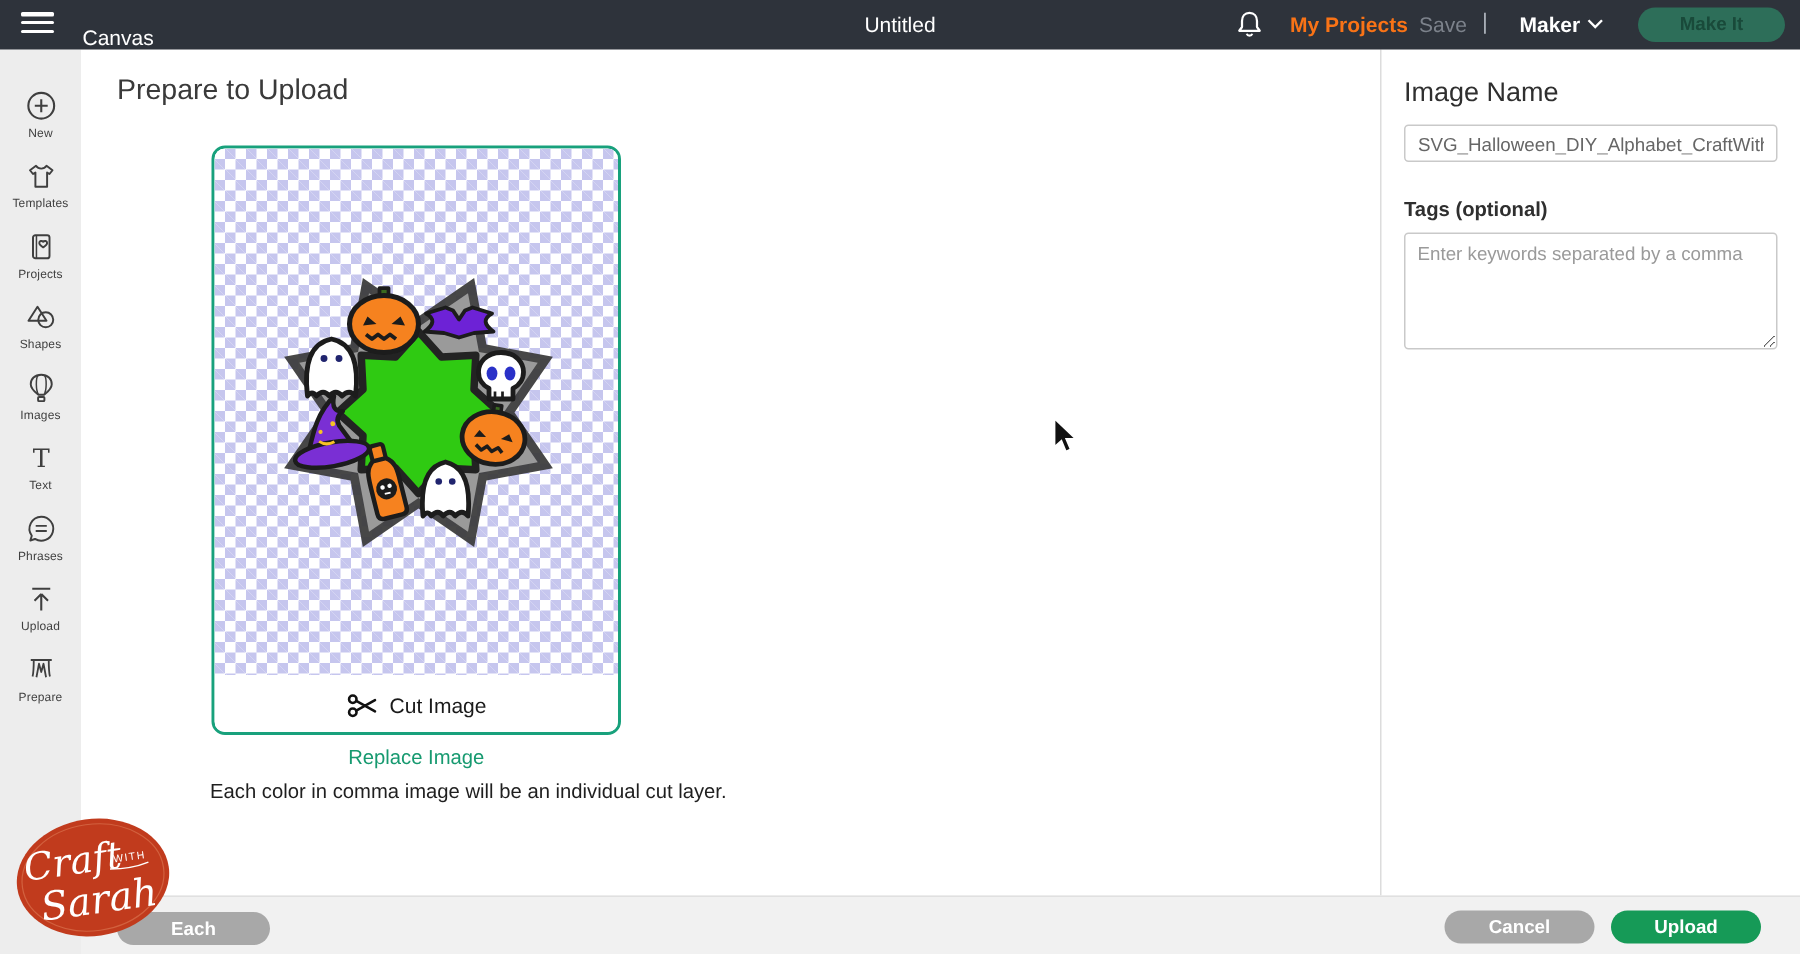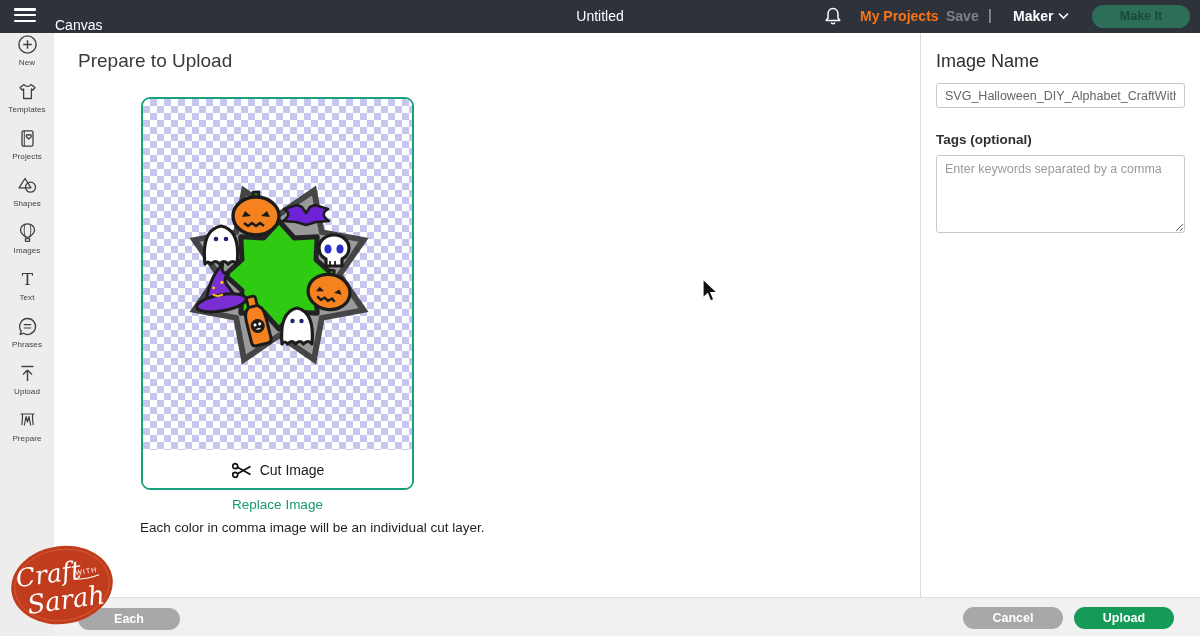--- a/index.html
+++ b/index.html
@@ -6,28 +6,28 @@
   html,body { width:1200px; height:636px; font-family:"Liberation Sans", sans-serif; background:#fff; overflow:hidden; }
 
   
   .topbar { position:absolute; left:0; top:0; width:1200px; height:33px; background:#2e333b; z-index:30; }
   .hamburger { position:absolute; left:14px; top:8px; width:22px; height:17px; cursor:pointer; }
   .hamburger span { display:block; height:2.6px; background:#fff; margin-bottom:3.2px; border-radius:1px; }
   .canvas-label { position:absolute; left:55px; top:17px; color:#fff; font-size:14px; }
   .doc-title { position:absolute; left:0; right:0; top:8px; text-align:center; color:#fff; font-size:14px; pointer-events:none; }
   .bell { position:absolute; left:823px; top:6px; width:20px; height:20px; }
   .tb-myprojects { position:absolute; left:860px; top:8px; color:#f97316; font-size:14px; font-weight:600; cursor:pointer; }
-  .tb-save { position:absolute; left:946px; top:8px; color:#7c828b; font-size:14px; font-weight:700; }
+  .tb-save { position:absolute; left:946px; top:8px; color:#7c828b; font-size:14px; font-weight:400; }
   .tb-sep { position:absolute; left:988px; top:6px; color:#aab0b8; font-size:15px; }
   .tb-machine { position:absolute; left:1013px; top:8px; color:#fff; font-size:14px; font-weight:700; cursor:pointer; }
   .tb-chevron { position:absolute; left:1058px; top:12px; width:11px; height:8px; }
   .makeit-btn { position:absolute; left:1092px; top:5px; width:98px; height:23px; border-radius:12px; background:#2d6e59; color:#194a3a; font-size:12.5px; font-weight:700; border:none; text-align:center; line-height:23px; }
 
   
-  .sidebar { position:absolute; left:0; top:33px; width:54px; height:603px; background:#ededed; z-index:5; display:flex; flex-direction:column; align-items:center; padding-top:0; gap:13px; }
+  .sidebar { position:absolute; left:0; top:33px; width:54px; height:603px; background:#ededed; z-index:5; display:flex; flex-direction:column; align-items:center; padding-top:26px; gap:13px; }
   .side-item { width:54px; display:flex; flex-direction:column; align-items:center; gap:2px; cursor:pointer; }
   .side-item svg { display:block; }
   .side-label { font-size:8px; color:#3f3f3f; letter-spacing:.1px; }
 
   
   .page-heading { position:absolute; left:78px; top:50px; font-size:19px; color:#3a3a3a; }
   .preview-card { position:absolute; left:141px; top:97px; width:273px; height:393px; border:2px solid #18a17c; border-radius:9px; background:#fff; overflow:hidden; }
   .checker {
     width:100%; height:351px;
     background-color:#fff;

